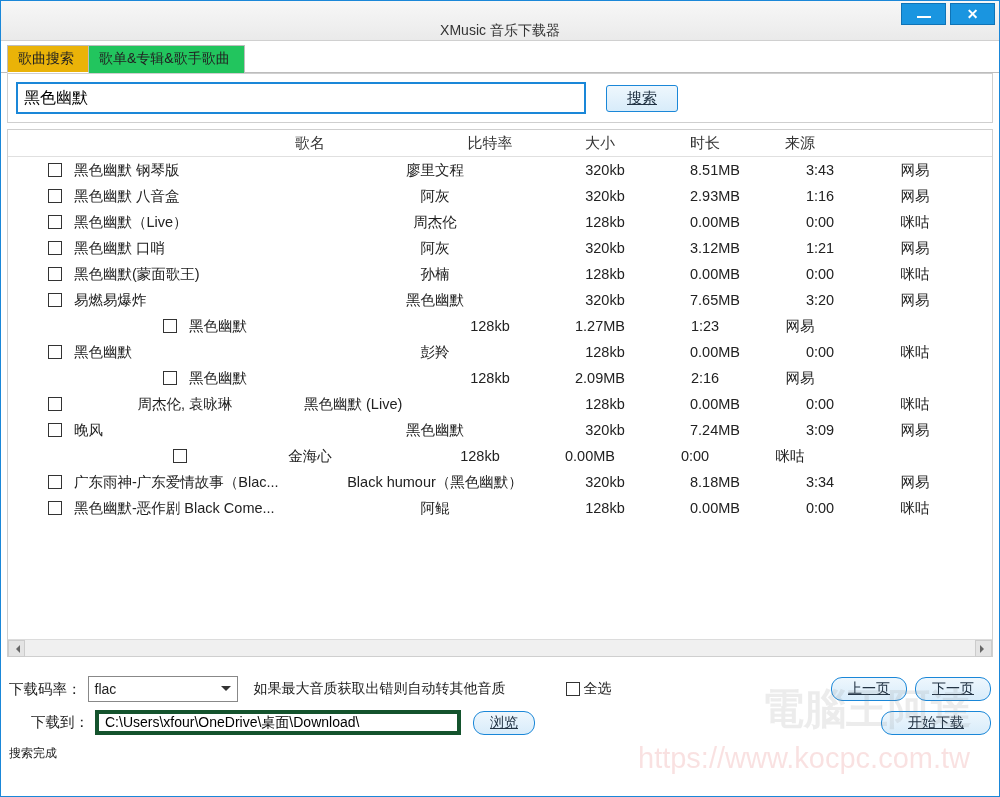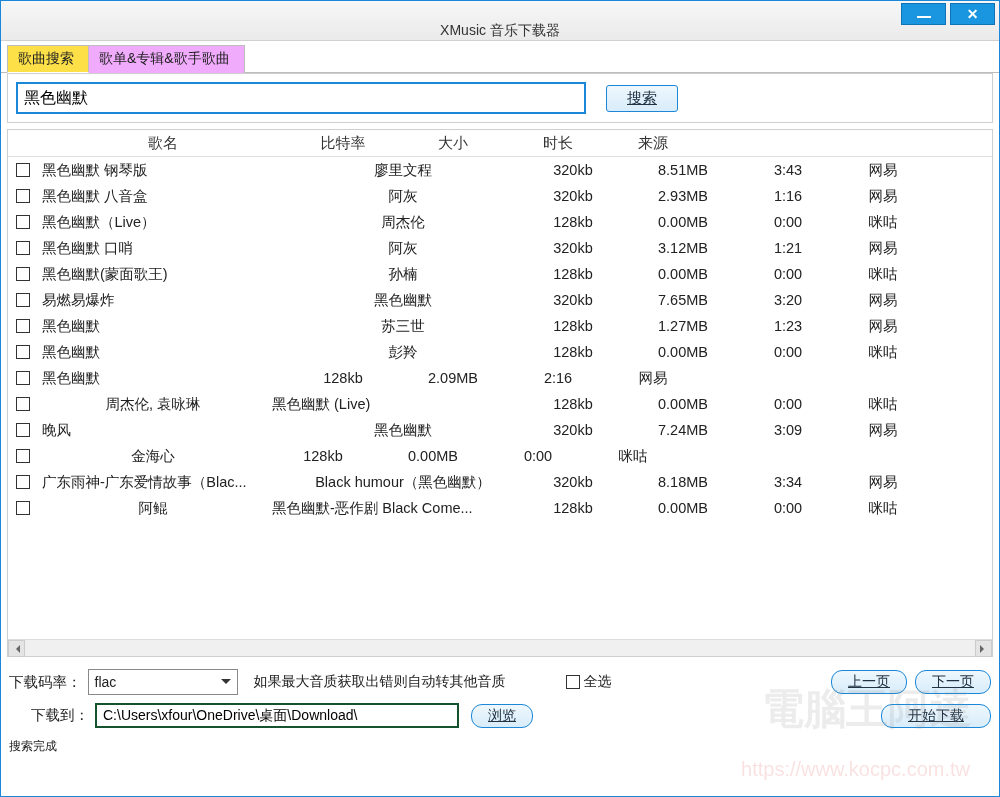--- a/index.html
+++ b/index.html
@@ -34,25 +34,25 @@
       color: #fff; font-weight: bold; cursor: pointer;
     }
     .winbtn.min::before { content: ""; width: 14px; height: 2px; background: #fff; margin-top: 6px; }
     .winbtn.close { font-size: 14px; }
     
     .tabs { display: flex; padding-left: 6px; margin-top: 4px; }
     .tab {
       padding: 4px 14px 4px 10px;
       border: 1px solid #bdbdbd;
       border-bottom: none;
-      background: #f0abfc;
+      background: #22c55e;
       font-size: 14px;
       cursor: pointer;
     }
-    .tab.active { background: #fde047; border-bottom: 1px solid #fff; position: relative; z-index: 2; }
+    .tab.active { background: #eab308; border-bottom: 1px solid #fff; position: relative; z-index: 2; }
     .tab + .tab { margin-left: -1px; }
     .tab-underline { border-top: 1px solid #bdbdbd; margin-top: -1px; }
     
     .panel { border: 1px solid #cfcfcf; margin: 0 6px 6px 6px; padding: 8px; }
     .search-row { display: flex; align-items: center; gap: 20px; }
     .search-input {
       flex: 0 0 570px;
       height: 32px;
       border: 2px solid #1a87d8;
       padding: 0 6px;
@@ -70,21 +70,21 @@
       text-decoration: underline;
     }
     .btn.small { padding: 2px 16px; font-size: 14px; border-radius: 11px; }
     
     .results {
       border: 1px solid #cfcfcf;
       margin: 0 6px;
       height: 528px;
       display: flex; flex-direction: column;
     }
-    .thead, .trow { display: flex; align-items: center; height: 27px; }
+    .thead, .trow { display: flex; align-items: center; height: 27px; justify-content: center; }
     .thead { border-bottom: 1px solid #e0e0e0; font-size: 15px; color: #333; }
     .thead .c { text-align: center; }
     .c { padding: 0 4px; overflow: hidden; white-space: nowrap; text-overflow: ellipsis; }
     .c-chk { flex: 0 0 30px; display:flex; align-items:center; justify-content:center;}
     .c-name { flex: 0 0 250px; text-align: left; }
     .c-artist { flex: 0 0 230px; text-align: center; }
     .c-rate  { flex: 0 0 110px; text-align: center; }
     .c-size  { flex: 0 0 110px; text-align: center; }
     .c-dur   { flex: 0 0 100px; text-align: center; }
     .c-src   { flex: 0 0 90px;  text-align: center; }
@@ -95,41 +95,41 @@
     }
     .hscroll {
       height: 17px; background: #f0f0f0; border-top: 1px solid #dcdcdc; position: relative;
     }
     .hscroll .scrollbtn { width:17px; height:17px; background:#e4e4e4; border:1px solid #ccc; position:absolute; top:0;}
     .hscroll .scrollbtn.left{left:0;} .hscroll .scrollbtn.right{right:0;}
     .hscroll .scrollbtn::before{content:"";position:absolute;top:4px;width:0;height:0;border:4px solid transparent;}
     .hscroll .left::before{left:3px;border-right-color:#666;}
     .hscroll .right::before{right:3px;border-left-color:#666;}
     
-    .bottom { padding: 12px 8px 0 8px; }
+    .bottom { padding: 19px 8px 0 8px; }
     .row { display: flex; align-items: center; margin-bottom: 8px; }
     .lbl { font-size: 14.5px; margin-right: 6px; color: #222; }
     .select {
       width: 150px; height: 26px; border: 1px solid #888; padding: 0 22px 0 6px;
       background: #fff; position: relative; font-size: 14px; cursor: pointer;
       display: inline-flex; align-items: center;
     }
     .select::after {
       content: ""; position: absolute; right: 6px; top: 9px;
       border: 5px solid transparent; border-top-color: #333;
     }
     .note { font-size: 14px; margin-left: 16px; }
     .selall { display: inline-flex; align-items: center; margin-left: 60px; gap: 4px; }
     .spacer { flex: 1; }
     .path-input {
-      flex: 1; max-width: 555px; height: 25px; border: 2px solid #14532d; padding: 0 6px; font-size: 14px; outline: none;
+      flex: 1; max-width: 555px; height: 25px; border: 4px solid #14532d; padding: 0 6px; font-size: 14px; outline: none;
     }
     .status { font-size: 12px; padding: 2px 8px; color: #222; }
     .wm { position:absolute; right:28px; bottom:60px; font-size:42px; font-weight:bold; color:#888; opacity:.15; font-family:"Microsoft JhengHei","微軟正黑體",sans-serif; pointer-events:none;}
-    .wm2{ position:absolute; right:30px; bottom:16px; font-size:20px; color:#e06060; opacity:.18; pointer-events:none;}
+    .wm2{ position:absolute; right:30px; bottom:22px; font-size:29px; color:#e06060; opacity:.18; pointer-events:none;}
   </style>
 </head>
 <body>
 
 <div class="titlebar">
   <span class="title">XMusic 音乐下载器</span>
   <div class="winbtns">
     <div class="winbtn min"></div>
     <div class="winbtn close">✕</div>
   </div>
@@ -222,21 +222,20 @@
         <div class="c c-rate">320kb</div>
         <div class="c c-size">7.65MB</div>
         <div class="c c-dur">3:20</div>
         <div class="c c-src">网易</div>
       </div>
       <div class="trow">
         <div class="c c-chk">
           <span class="chk"></span>
         </div>
         <div class="c c-name">黑色幽默</div>
-        <div class="c c-artist">苏三世</div>
         <div class="c c-rate">128kb</div>
         <div class="c c-size">1.27MB</div>
         <div class="c c-dur">1:23</div>
         <div class="c c-src">网易</div>
       </div>
       <div class="trow">
         <div class="c c-chk">
           <span class="chk"></span>
         </div>
         <div class="c c-name">黑色幽默</div>
@@ -296,22 +295,22 @@
         <div class="c c-artist">Black humour（黑色幽默）</div>
         <div class="c c-rate">320kb</div>
         <div class="c c-size">8.18MB</div>
         <div class="c c-dur">3:34</div>
         <div class="c c-src">网易</div>
       </div>
       <div class="trow">
         <div class="c c-chk">
           <span class="chk"></span>
         </div>
+        <div class="c c-name">黑色幽默-恶作剧 Black Come...</div>
         <div class="c c-artist">阿鲲</div>
-        <div class="c c-name">黑色幽默-恶作剧 Black Come...</div>
         <div class="c c-rate">128kb</div>
         <div class="c c-size">0.00MB</div>
         <div class="c c-dur">0:00</div>
         <div class="c c-src">咪咕</div>
       </div>
     </div>
   <div class="hscroll">
     <div class="scrollbtn left"></div>
     <div class="scrollbtn right"></div>
   </div>

